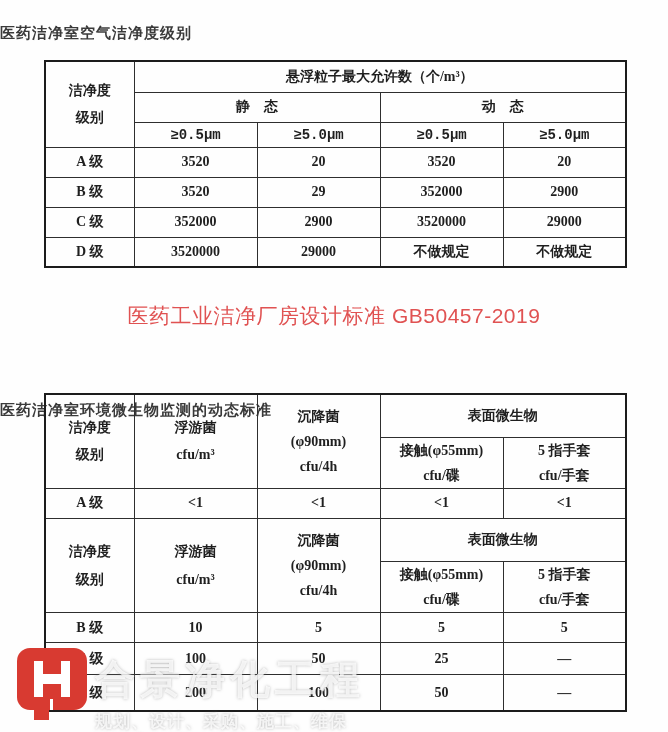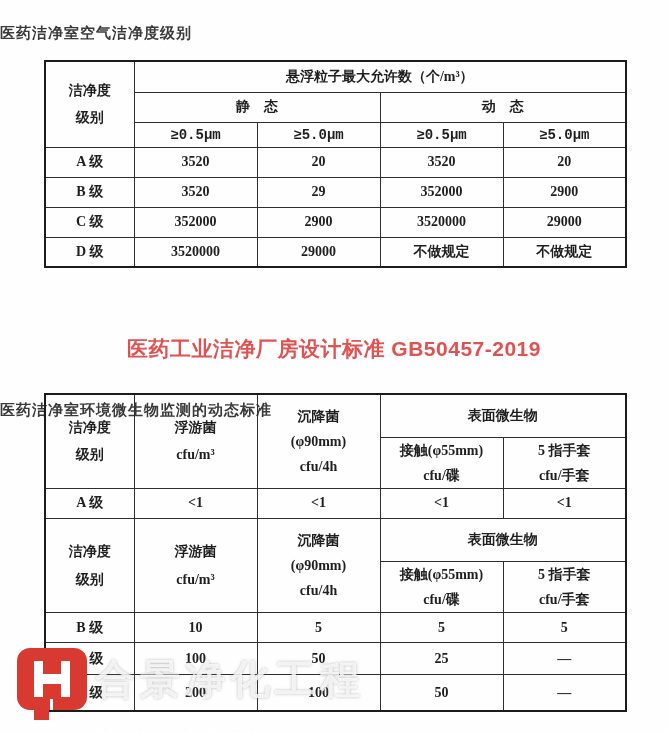--- a/index.html
+++ b/index.html
@@ -24,24 +24,23 @@
     font-family:"Liberation Sans","DejaVu Sans",sans-serif;
     font-weight:bold;font-size:15px;color:#3a3a3a;
     letter-spacing:1px;
   }
   .title-1{top:24px;}
   .title-2{top:357px;margin-top:44px;}
   .standard-title{
     position:absolute;top:302px;left:0;width:100%;
     text-align:center;
     font-family:"Liberation Sans","DejaVu Sans",sans-serif;
-    font-size:21px;font-weight:bold;
+    font-size:21px;font-weight:normal;
     color:var(--standard_title);
     letter-spacing:0.5px;
-    margin-top:33px;
   }
   
   table.grid{
     position:absolute;left:44px;
     width:581px;
     border-collapse:collapse;table-layout:fixed;
     border:2px solid #1c1c1c;
     background:transparent;
   }
   table.t1{top:60px;}
@@ -252,15 +251,16 @@
         <rect x="0" y="0" width="70" height="62" rx="13" fill="#d83a31"></rect>
         <rect x="17" y="13" width="9" height="36" fill="#ffffff"></rect>
         <rect x="44" y="13" width="9" height="36" fill="#ffffff"></rect>
         <rect x="24" y="26" width="22" height="10" fill="#ffffff"></rect>
         <rect x="33" y="51" width="3" height="11" fill="#ffffff"></rect>
       </svg>
     </div>
     <div class="logo-tab"></div>
     <div class="wm-text wm-line1">合景净化工程</div>
     <div class="wm-text wm-line2">洁净车间工程总承包</div>
+    <div class="wm-text wm-line3">规划、设计、采购、施工、维保</div>
   </div>
 
 </div>
 
 </body></html>

